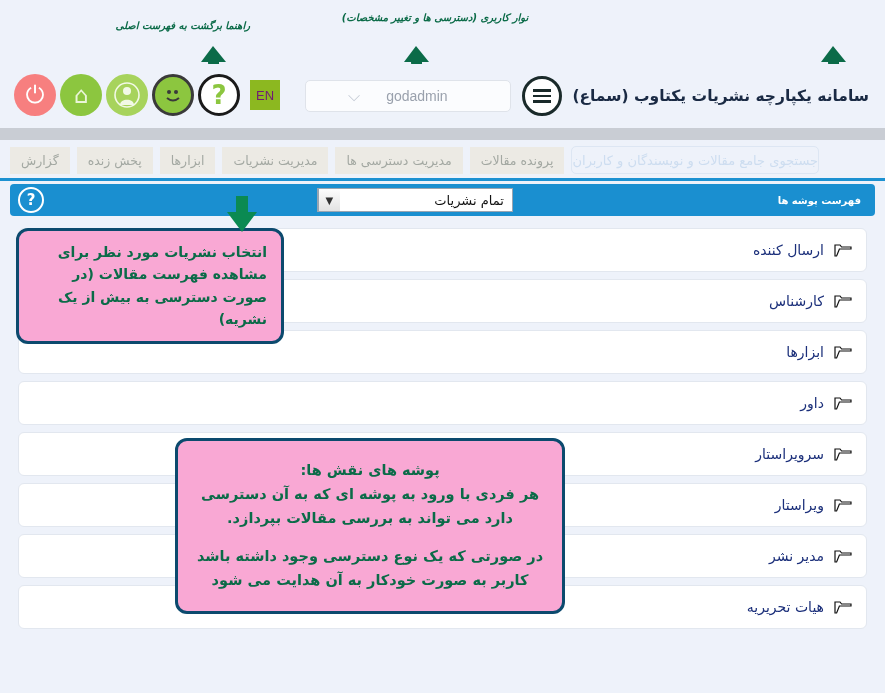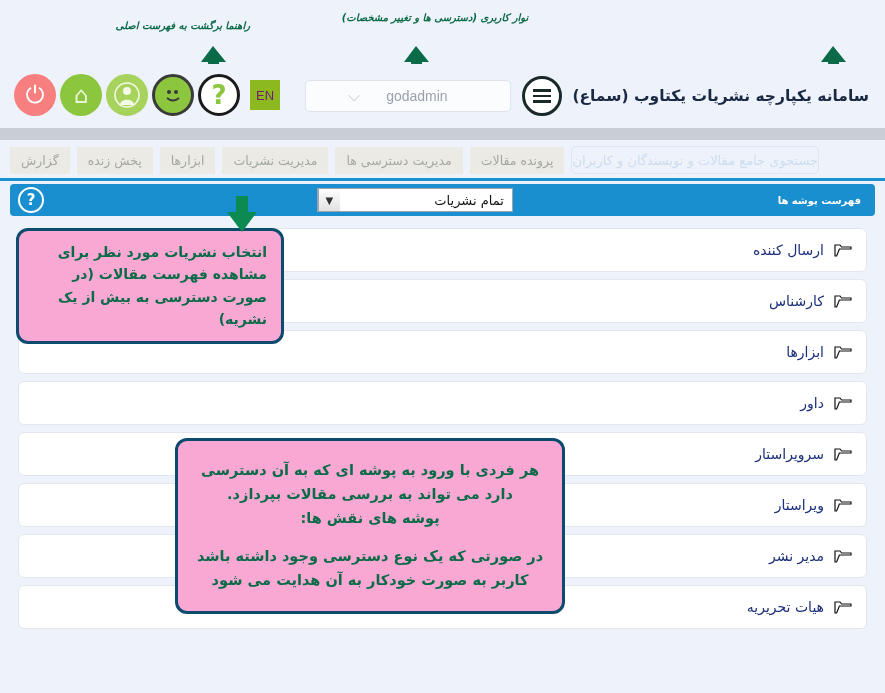--- a/index.html
+++ b/index.html
@@ -317,19 +317,19 @@
   </div>
 
   <svg class="anno-arrow" style="left:222px; top:196px; z-index:22;" width="40" height="40" viewBox="0 0 40 40">
     <path d="M14 0 L14 16 L5 16 L20 36 L35 16 L26 16 L26 0 Z" fill="#0b8a52"></path>
   </svg>
   <div class="bubble" id="bubble-select">
     <span>انتخاب نشریات مورد نظر برای مشاهده فهرست مقالات (در صورت دسترسی به بیش از یک نشریه)</span>
   </div>
 
   <div class="bubble" id="bubble-roles">
+    <div>پوشه های نقش ها:</div>
     <div>هر فردی با ورود به پوشه ای که به آن دسترسی دارد می تواند به بررسی مقالات بپردازد.</div>
-    <div>پوشه های نقش ها:</div>
     <div class="para-gap"></div>
     <div>در صورتی که یک نوع دسترسی وجود داشته باشد کاربر به صورت خودکار به آن هدایت می شود</div>
   </div>
 
 </div>
 
 </body></html>

